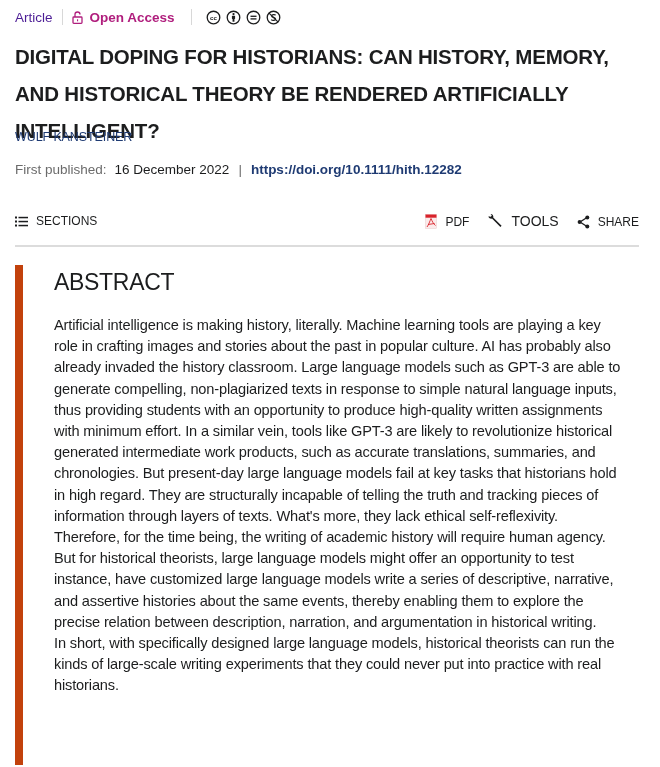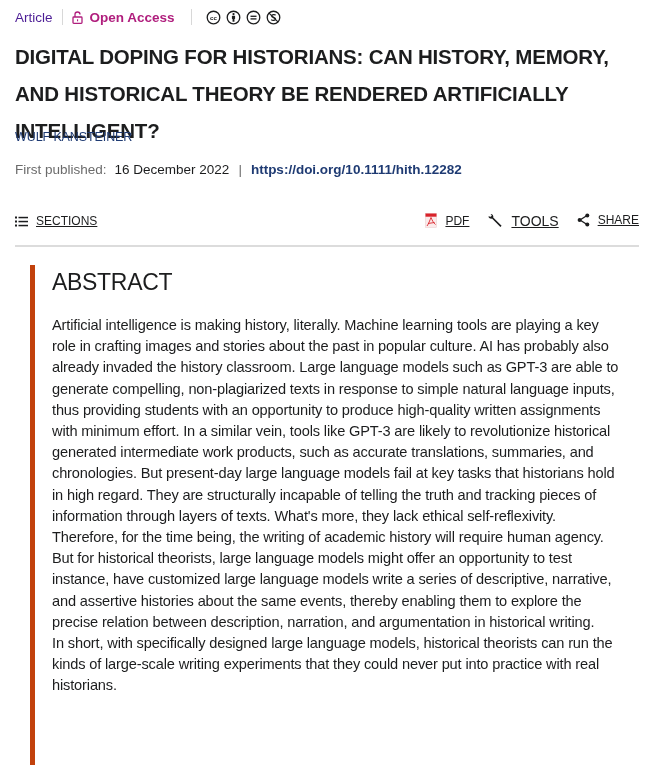--- a/index.html
+++ b/index.html
@@ -77,21 +77,21 @@
     .toolbar {
       position: absolute;
       left: 15px;
       top: 208px;
       width: 624px;
       height: 26px;
       display: flex;
       align-items: center;
       justify-content: space-between;
     }
-    .tb-left, .tb-right { display: flex; align-items: flex-start; text-decoration: underline; }
+    .tb-left, .tb-right { display: flex; align-items: flex-end; }
     .tb-item {
       display: flex;
       align-items: center;
       font-size: 12px;
       color: #1c1d1e;
       cursor: pointer;
       text-transform: uppercase;
     }
     .tb-item svg { margin-right: 8px; }
     .tb-right .tb-item { margin-left: 18px; }
@@ -100,26 +100,26 @@
       position: absolute;
       left: 15px;
       top: 245px;
       width: 624px;
       height: 2px;
       background: #dcdcdc;
     }
 
     .abstract {
       position: absolute;
-      left: 30px;
+      left: 15px;
       top: 265px;
       width: 625px;
       height: 500px;
-      border-left: 5px solid #c2410c;
-      padding-left: 17px;
+      border-left: 8px solid #c2410c;
+      padding-left: 31px;
     }
     .abstract-heading {
       font-size: 23px;
       font-weight: normal;
       color: #1c1d1e;
       margin-top: 4px;
       letter-spacing: -0.3px;
     }
     .abstract-body {
       margin-top: 19px;

